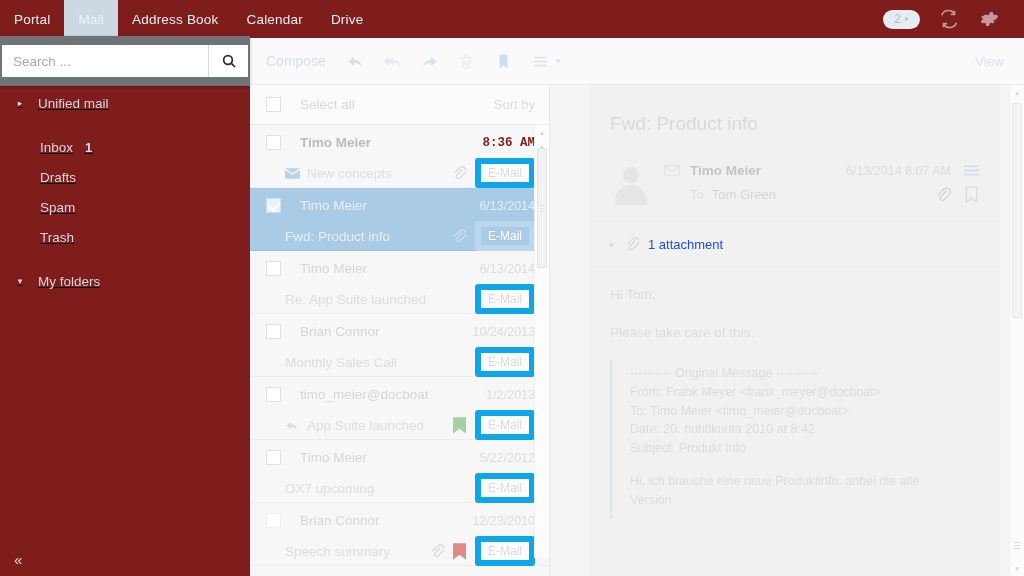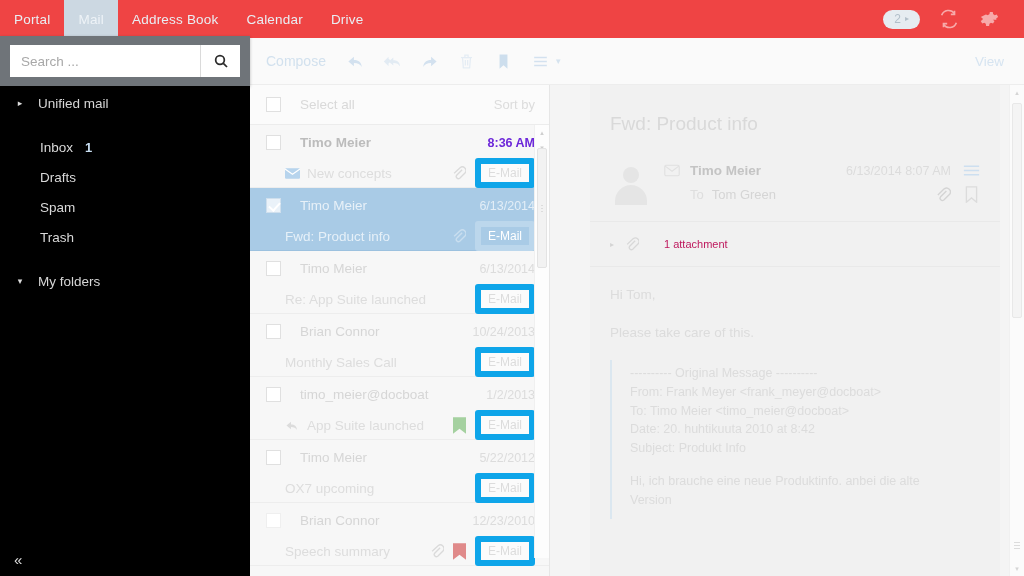--- a/index.html
+++ b/index.html
@@ -7,21 +7,21 @@
     width: 1024px; height: 576px;
     font-family: "Liberation Sans", sans-serif;
     background: #f5f5f5;
     overflow: hidden;
   }
   #app { position: relative; width: 1024px; height: 576px; }
 
   
   .topbar {
     position: absolute; top: 0; left: 0; width: 1024px; height: 38px;
-    background: #ef4444;
+    background: #7f1d1d;
     display: flex; align-items: center;
   }
   .tabs { display: flex; align-items: stretch; height: 38px; }
   .tab {
     display: flex; align-items: center; padding: 0 14px; height: 38px;
     font-size: 13.5px; color: #e9eef3; letter-spacing: .2px;
   }
   .tab.active { background: #ccd8e2; color: #eef3f7; }
   .topbar-right {
     margin-left: auto; display: flex; align-items: center; gap: 18px;
@@ -32,21 +32,21 @@
     border-radius: 10px; padding: 2px 11px 3px 11px;
     display: flex; align-items: center; gap: 4px;
   }
   .badge .carat { font-size: 8px; }
   .ticon { width: 22px; height: 22px; opacity: .55; }
   .ticon svg { width: 100%; height: 100%; display: block; }
 
   
   .sidebar {
     position: absolute; top: 38px; left: 0; width: 250px; height: 538px;
-    background: #000000;
+    background: #7f1d1d;
     text-decoration: underline;
   }
   .sidebar-top-space { height: 50px; }
   .folder {
     height: 30px; display: flex; align-items: center;
     font-size: 13.5px; color: #d9d9d9; padding-left: 40px;
   }
   .folder.group { padding-left: 12px; color: #d6d6d6; }
   .folder .twisty {
     width: 16px; display: inline-block; color: #dcdcdc;
@@ -57,21 +57,21 @@
   }
   .spacer-sm { height: 14px; }
   .collapse-btn {
     position: absolute; left: 14px; bottom: 8px;
     font-size: 15px; color: #dedede;
   }
 
   
   .search-pop {
     position: absolute; top: 36px; left: 0; width: 250px; height: 50px;
-    background: #6f7479; padding: 8px 10px;
+    background: #6f7479; padding: 8px 2px;
     display: flex; align-items: center;
     box-shadow: 0 1px 3px rgba(0,0,0,.25);
     z-index: 40;
   }
   .search-pop .field {
     flex: 1; height: 32px; background: #fff; border: 1px solid #fff;
     display: flex; align-items: center; padding-left: 10px;
     font-size: 13.5px; color: #a8a8a8;
   }
   .search-pop .sbtn {
@@ -130,21 +130,21 @@
   }
   .row.sel { background: #a9cbe6; border-bottom-color: #9cc1df; }
   .row-l1 { display: flex; align-items: center; }
   .row-l2 { display: flex; align-items: center; margin-top: 8px; }
   .from {
     margin-left: 19px; font-size: 13.5px; color: #d6d6d6;
   }
   .row.unread .from { font-weight: bold; color: #bcbcbc; }
   .row.sel .from { color: #e8f1f8; }
   .date { margin-left: auto; font-size: 12.5px; color: #dcdcdc; }
-  .row.unread .date { font-weight: bold; color: #6d28d9; }
+  .row.unread .date { font-weight: bold; color: #7f1d1d; font-family: Liberation Mono, monospace; }
   .row.sel .date { color: #e3eef7; }
   .subj-wrap { margin-left: 19px; display: flex; align-items: center; gap: 7px; text-align: center; }
   .subj { font-size: 13.5px; color: #dddddd; }
   .row.sel .subj { color: #e6f0f8; }
   .mini { width: 15px; height: 13px; flex: none; }
   .mini svg { width: 100%; height: 100%; display: block; }
   .row-right {
     margin-left: auto; display: flex; align-items: center; gap: 9px;
   }
   .clip { width: 15px; height: 16px; opacity: .85; }
@@ -219,21 +219,21 @@
   .dto { font-size: 13px; color: #d5d5d5; margin-left: 8px; }
   .dicons { margin-left: auto; display: flex; align-items: center; gap: 12px; }
   .dic { width: 17px; height: 17px; }
   .dic svg { width: 100%; height: 100%; display: block; }
 
   .attach-row {
     padding: 14px 20px; display: flex; align-items: center;
     border-bottom: 1px solid #e9e9e9;
   }
   .attach-row .tw { font-size: 8px; color: #d4d4d4; margin-right: 10px; }
-  .attach-row .acount { font-size: 11px; color: #be185d; margin-left: 25px; }
+  .attach-row .acount { font-size: 13px; color: #1d4ed8; margin-left: 9px; }
 
   .dbody { padding: 18px 20px 0 20px; }
   .dbody p { font-size: 13.5px; color: #dcdcdc; margin-bottom: 18px; line-height: 1.45; }
   .quote {
     border-left: 2px solid #dbe7f0; padding: 4px 0 10px 18px; margin-top: 4px;
   }
   .quote div {
     font-size: 12.5px; color: #dcdcdc; line-height: 1.5; white-space: pre-wrap;
   }
   .quote .gap { height: 14px; }

